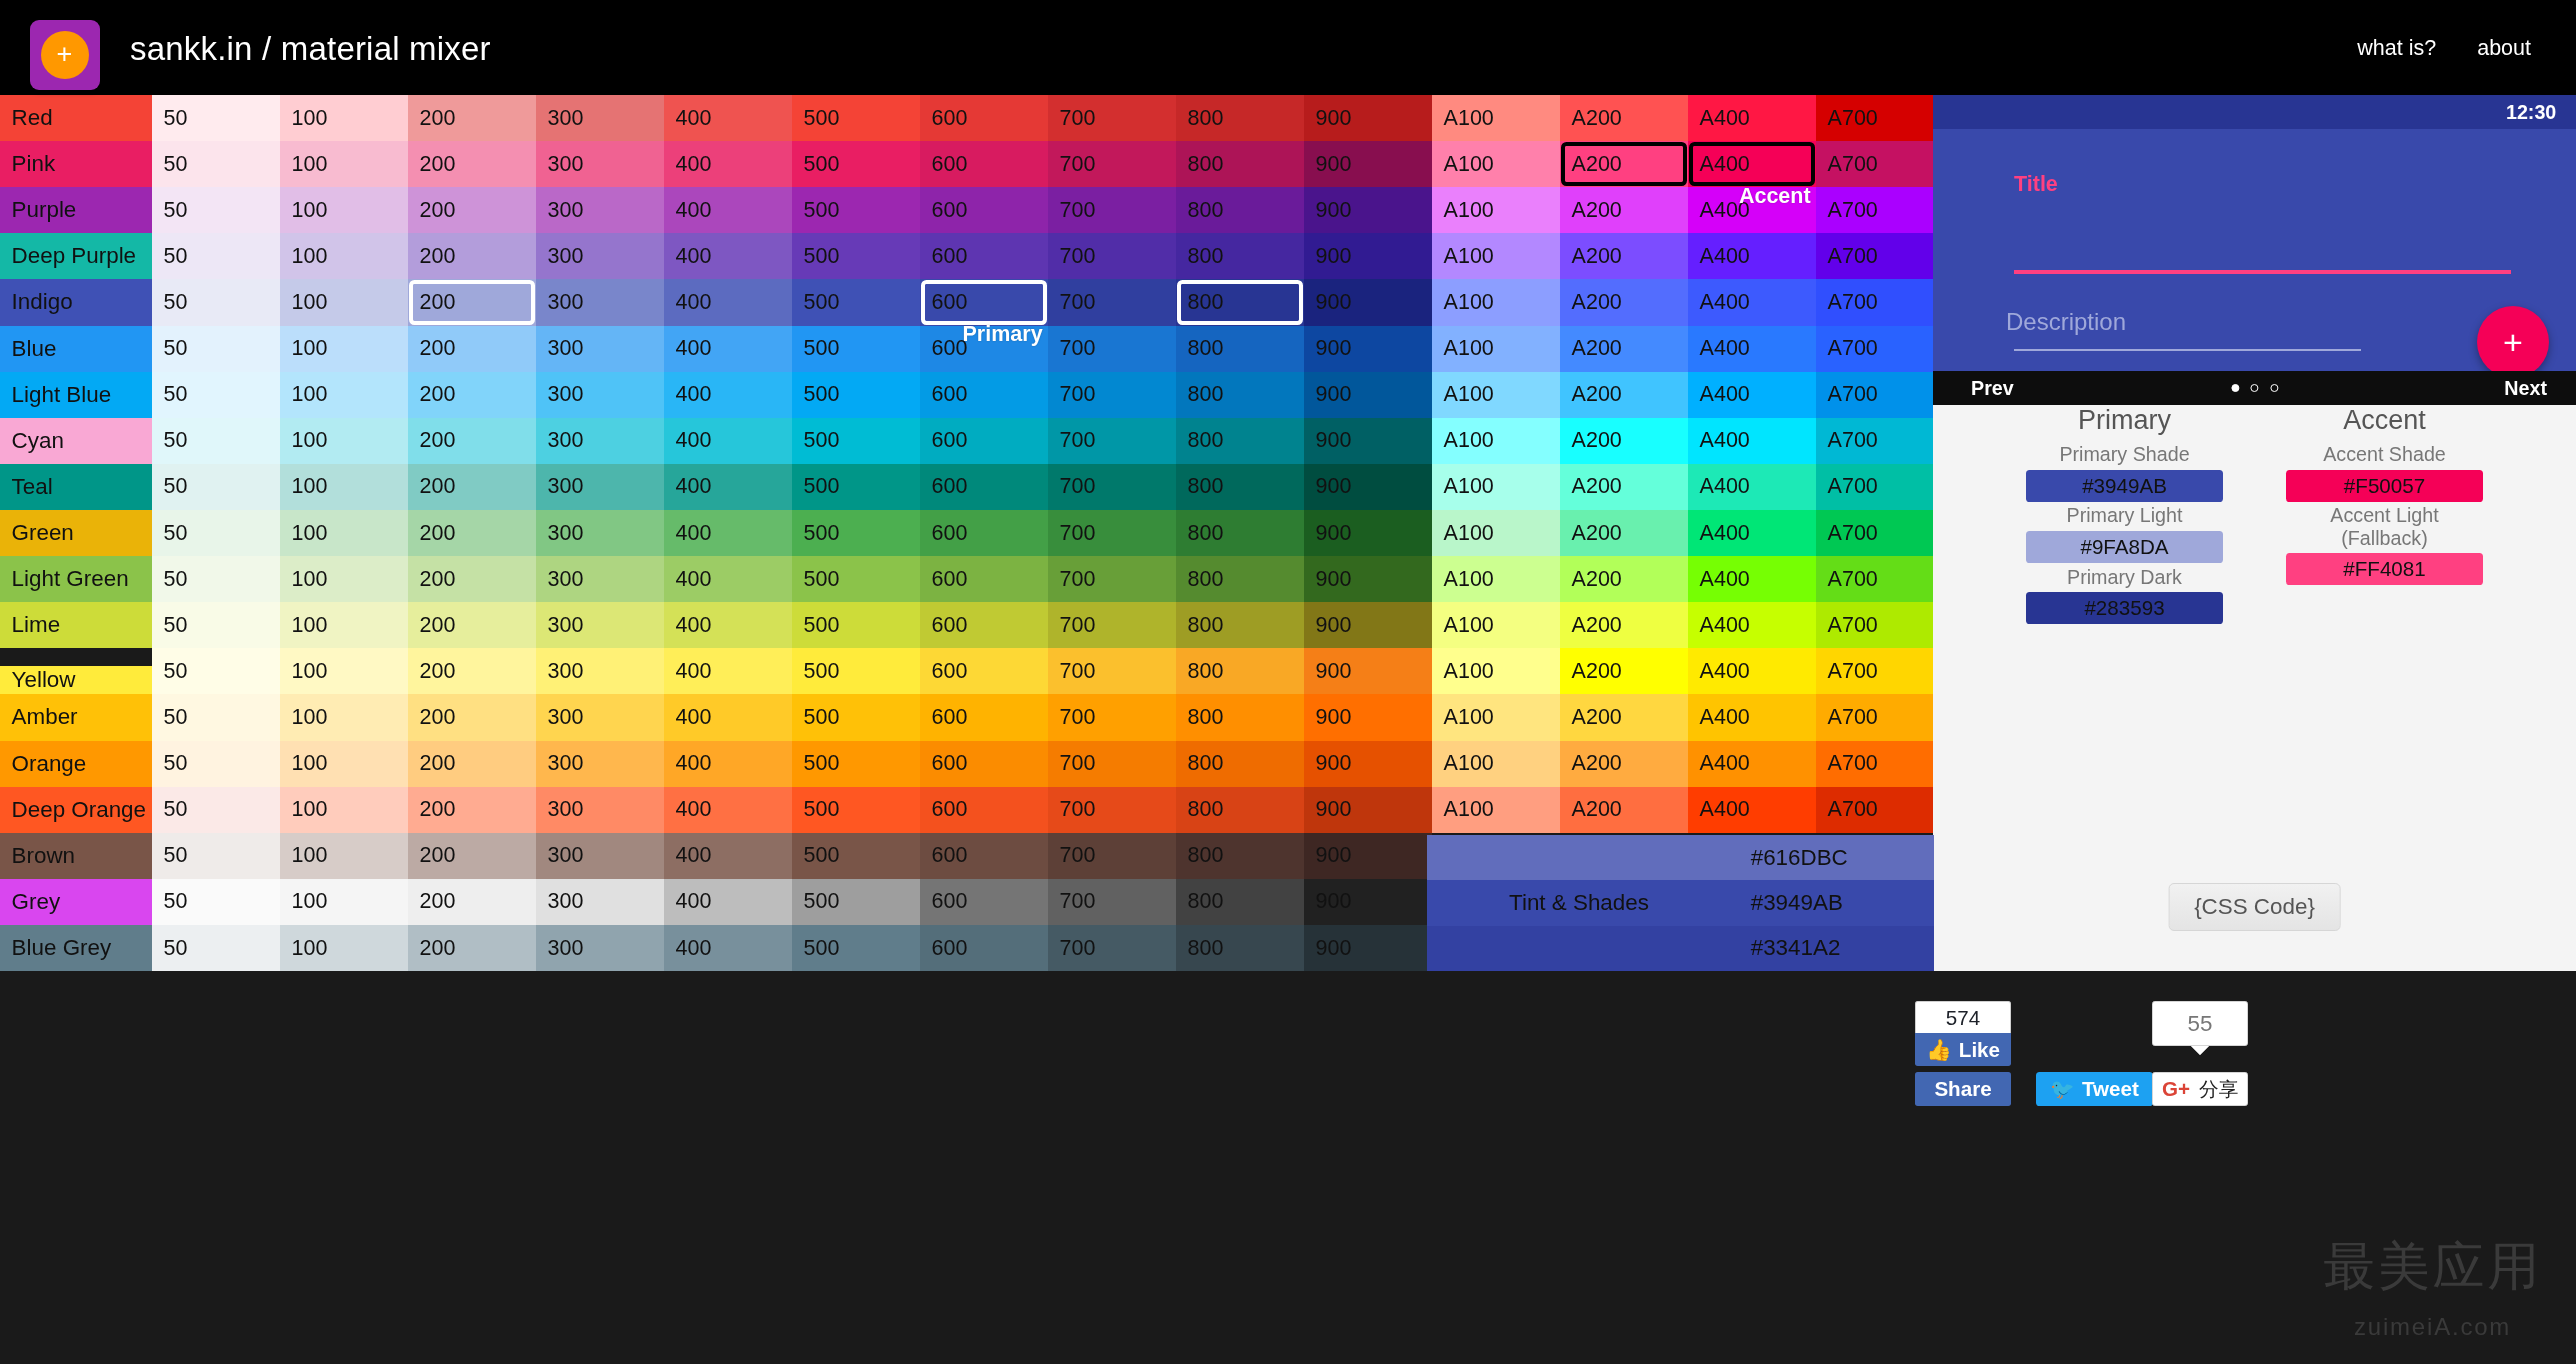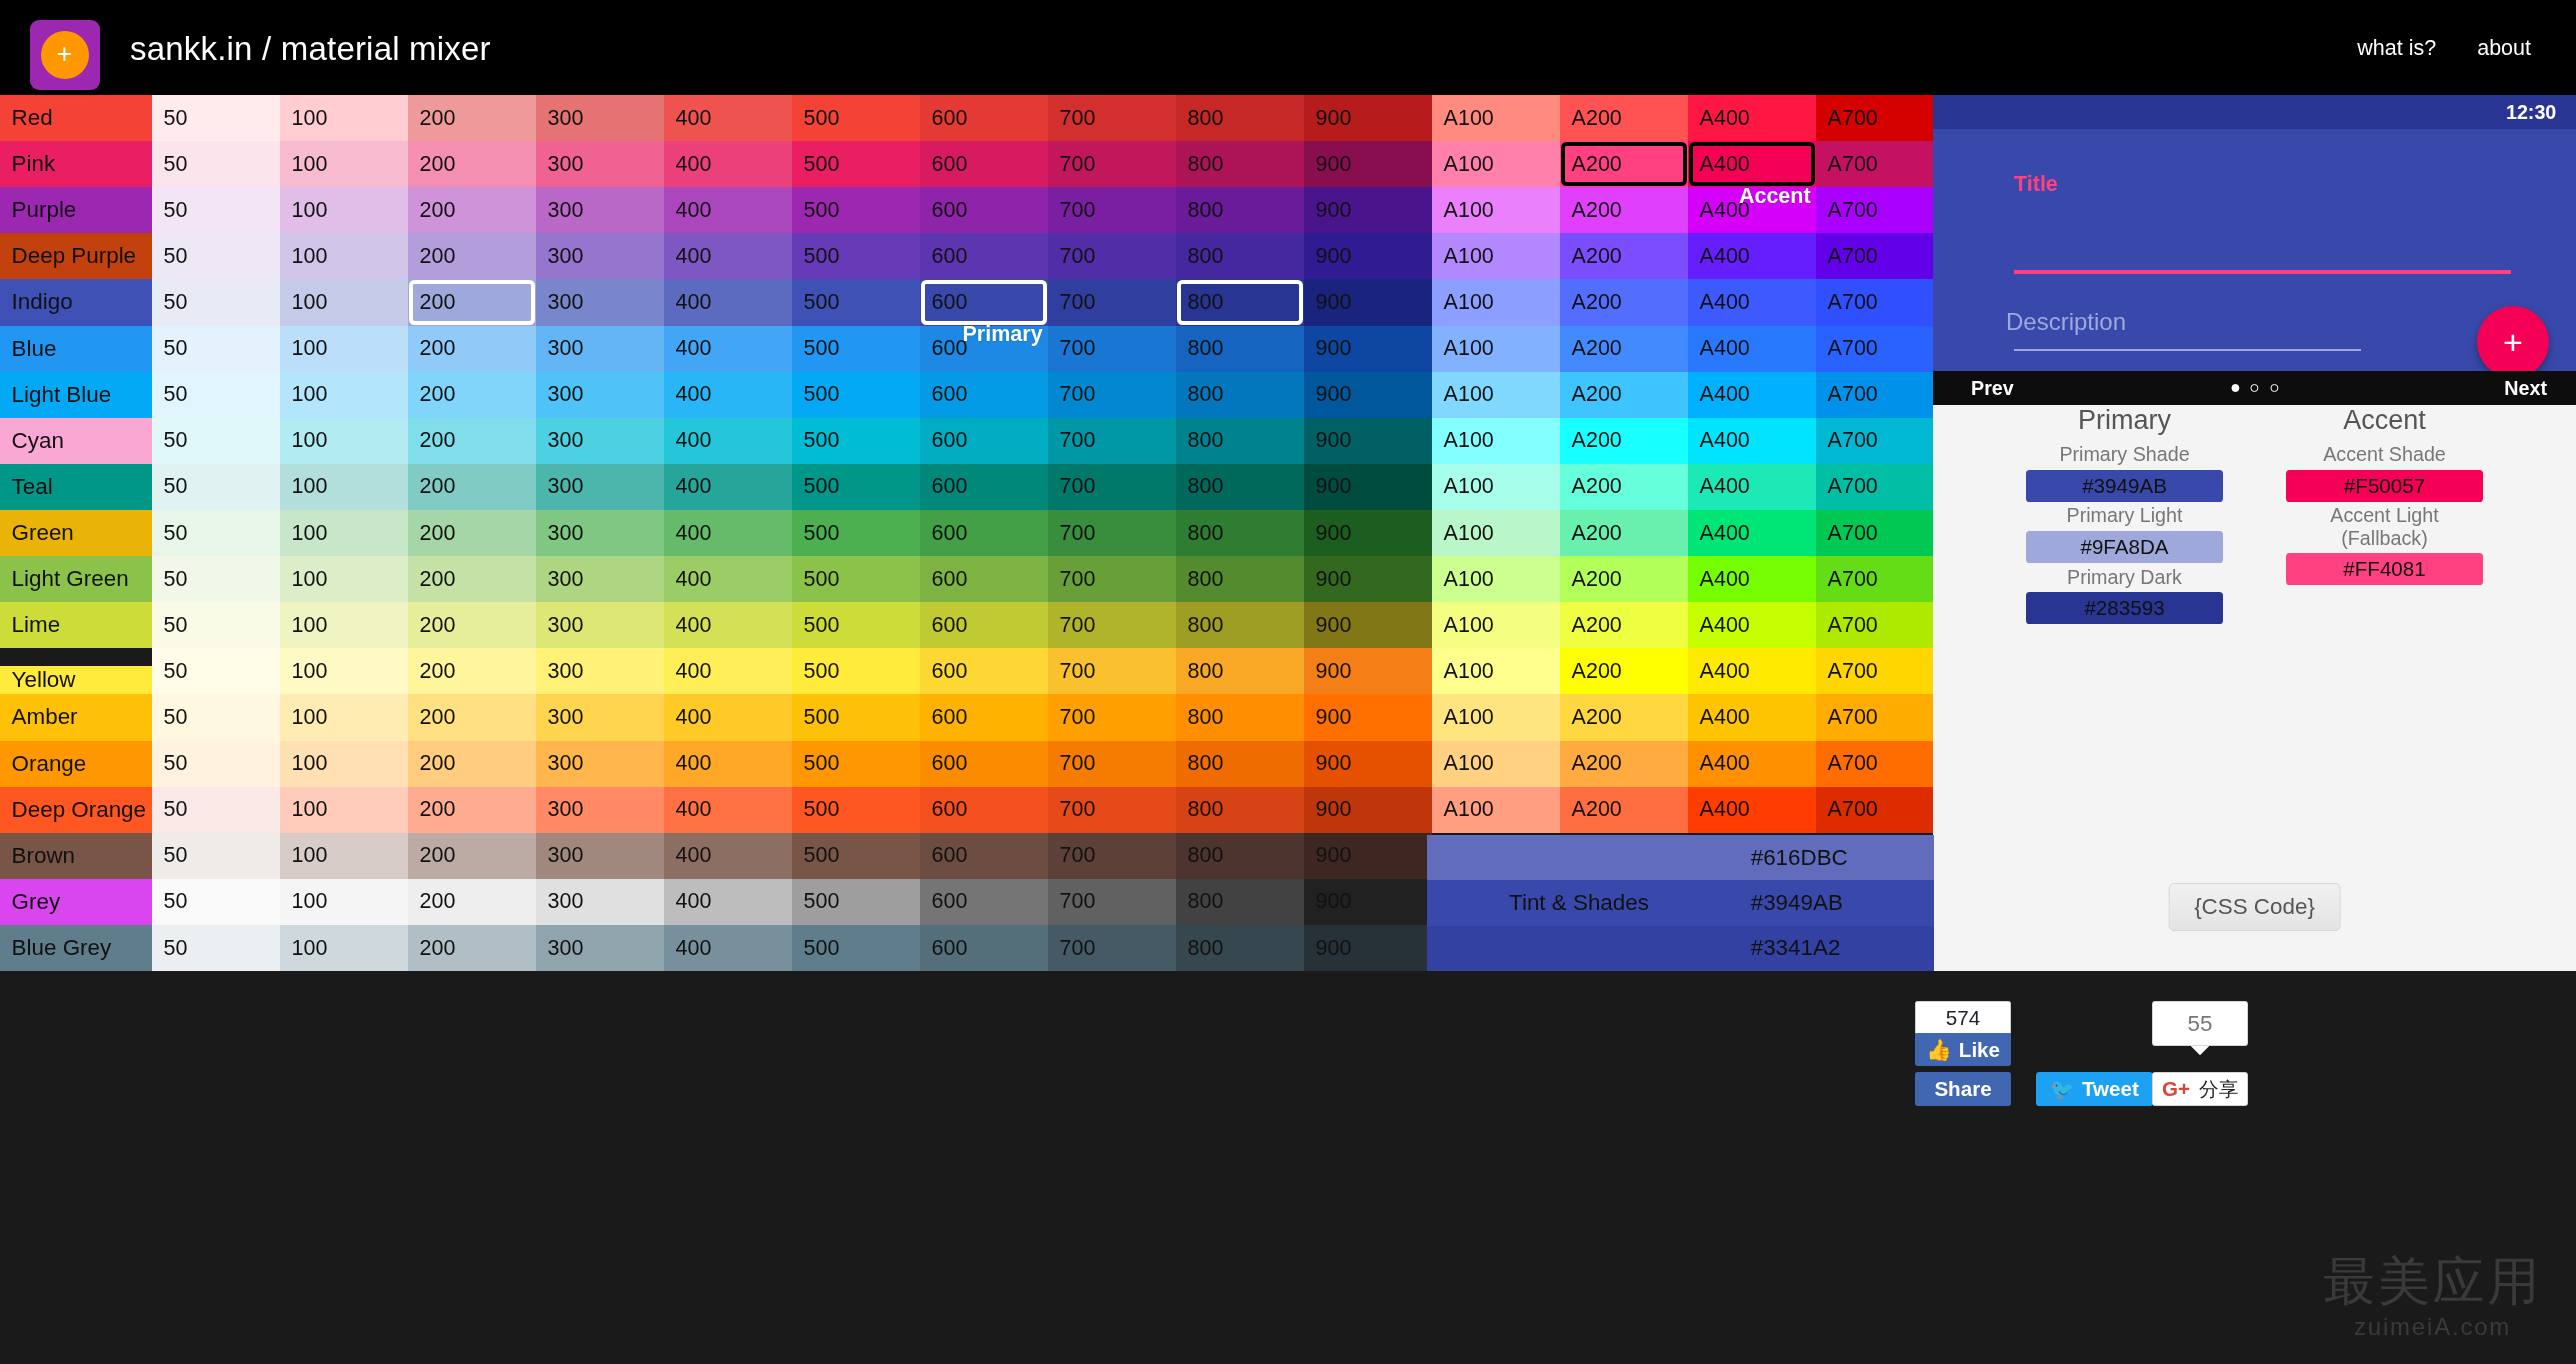--- a/index.html
+++ b/index.html
@@ -223,21 +223,21 @@
   }
   .gp-glyph { color: #db4437; font-weight: bold; font-size: 20.6px; }
   .tw-bird { font-size: 19.7px; }
 
   
   #watermark {
     position: absolute; right: 34px; bottom: 23px;
     text-align: center; color: #3a3a3a; user-select: none;
   }
   #wm-cn { font-size: 52px; letter-spacing: 2.7px; line-height: 1; }
-  #wm-en { font-size: 24px; letter-spacing: 1.8px; margin-top: 6px; }
+  #wm-en { font-size: 24px; letter-spacing: 1.8px; margin-top: 21px; }
 </style>
 </head>
 <body>
 
 <div id="header">
   <div id="logo-box">
     <div id="logo-circle">+</div>
   </div>
   <div id="brand">sankk.in / material mixer</div>
   <div id="nav">
@@ -292,21 +292,21 @@
       <div class="pcell pnum" style="background: rgb(142, 36, 170);">600</div>
       <div class="pcell pnum" style="background: rgb(123, 31, 162);">700</div>
       <div class="pcell pnum" style="background: rgb(106, 27, 154);">800</div>
       <div class="pcell pnum" style="background: rgb(74, 20, 140);">900</div>
       <div class="pcell pacc" style="background: rgb(234, 128, 252);">A100</div>
       <div class="pcell pacc" style="background: rgb(224, 64, 251);">A200</div>
       <div class="pcell pacc" style="background: rgb(213, 0, 249);">A400</div>
       <div class="pcell pacc" style="background: rgb(170, 0, 255);">A700</div>
     </div>
     <div class="prow">
-      <div class="pcell plabel" style="background: #c2410c;">Deep Purple</div>
+      <div class="pcell plabel" style="background: #14b8a6;">Deep Purple</div>
       <div class="pcell pnum" style="background: rgb(237, 231, 246);">50</div>
       <div class="pcell pnum" style="background: rgb(209, 196, 233);">100</div>
       <div class="pcell pnum" style="background: rgb(179, 157, 219);">200</div>
       <div class="pcell pnum" style="background: rgb(149, 117, 205);">300</div>
       <div class="pcell pnum" style="background: rgb(126, 87, 194);">400</div>
       <div class="pcell pnum" style="background: rgb(103, 58, 183);">500</div>
       <div class="pcell pnum" style="background: rgb(94, 53, 177);">600</div>
       <div class="pcell pnum" style="background: rgb(81, 45, 168);">700</div>
       <div class="pcell pnum" style="background: rgb(69, 39, 160);">800</div>
       <div class="pcell pnum" style="background: rgb(49, 27, 146);">900</div>

